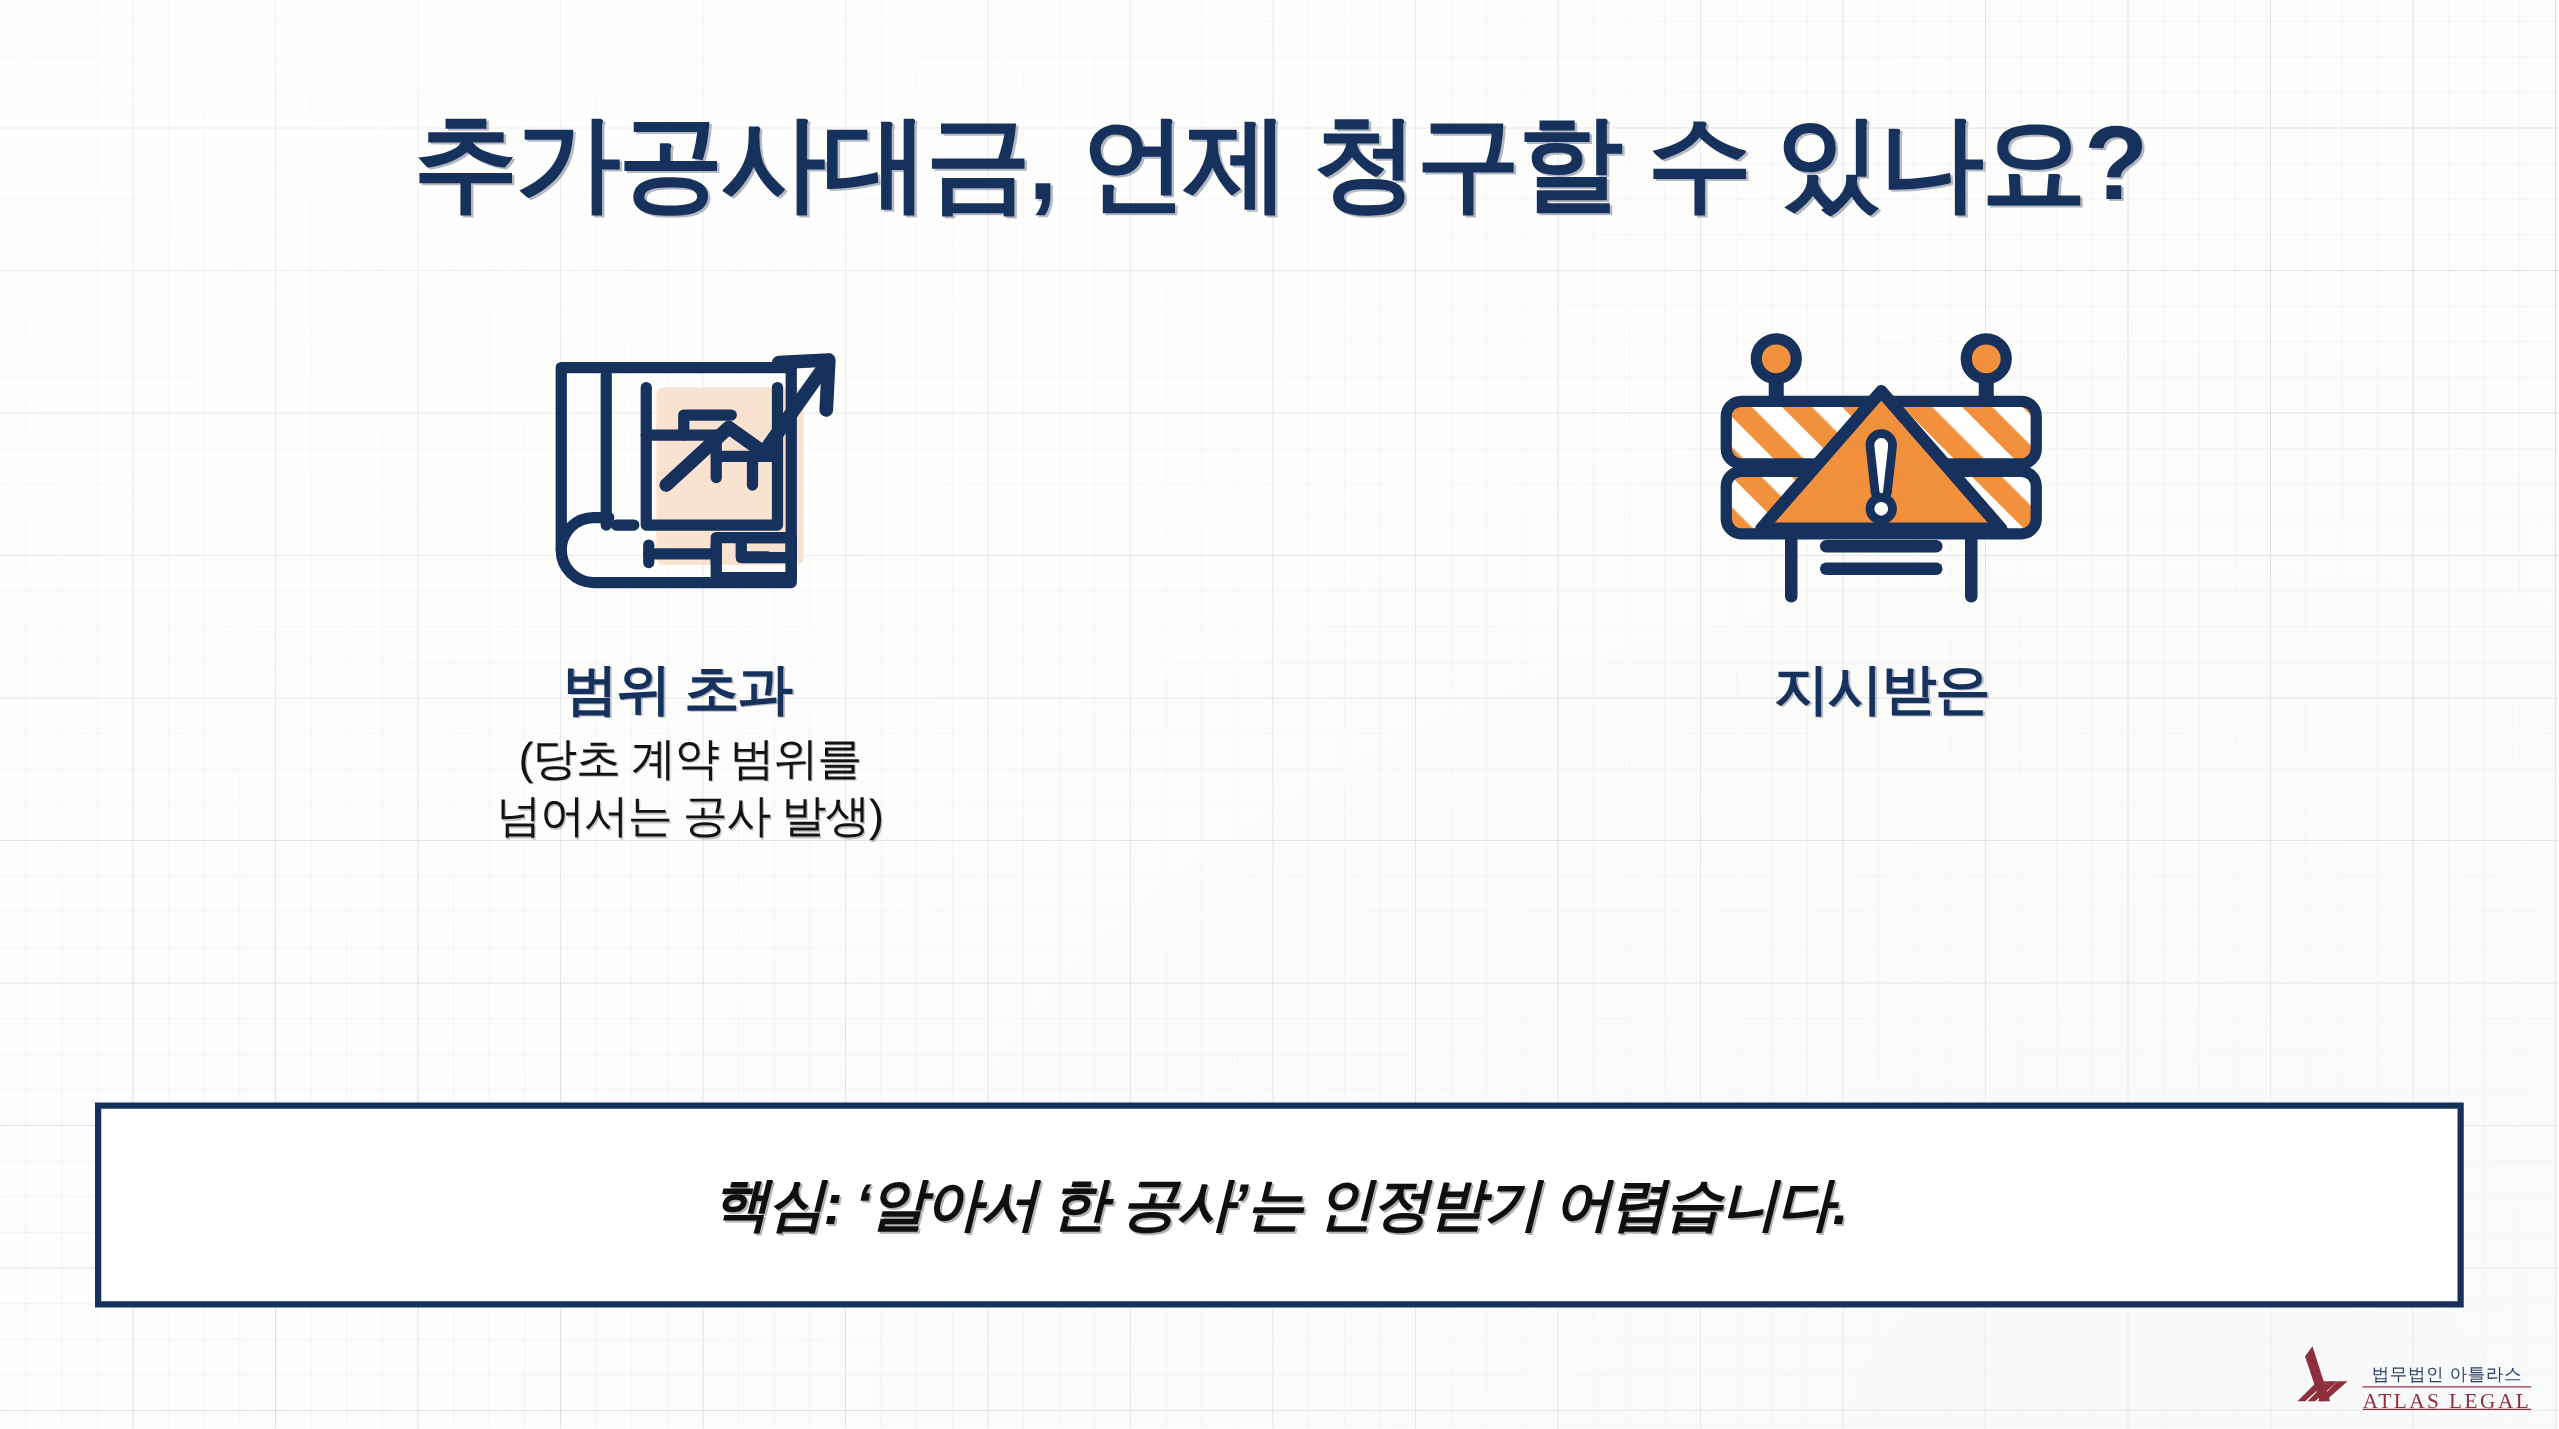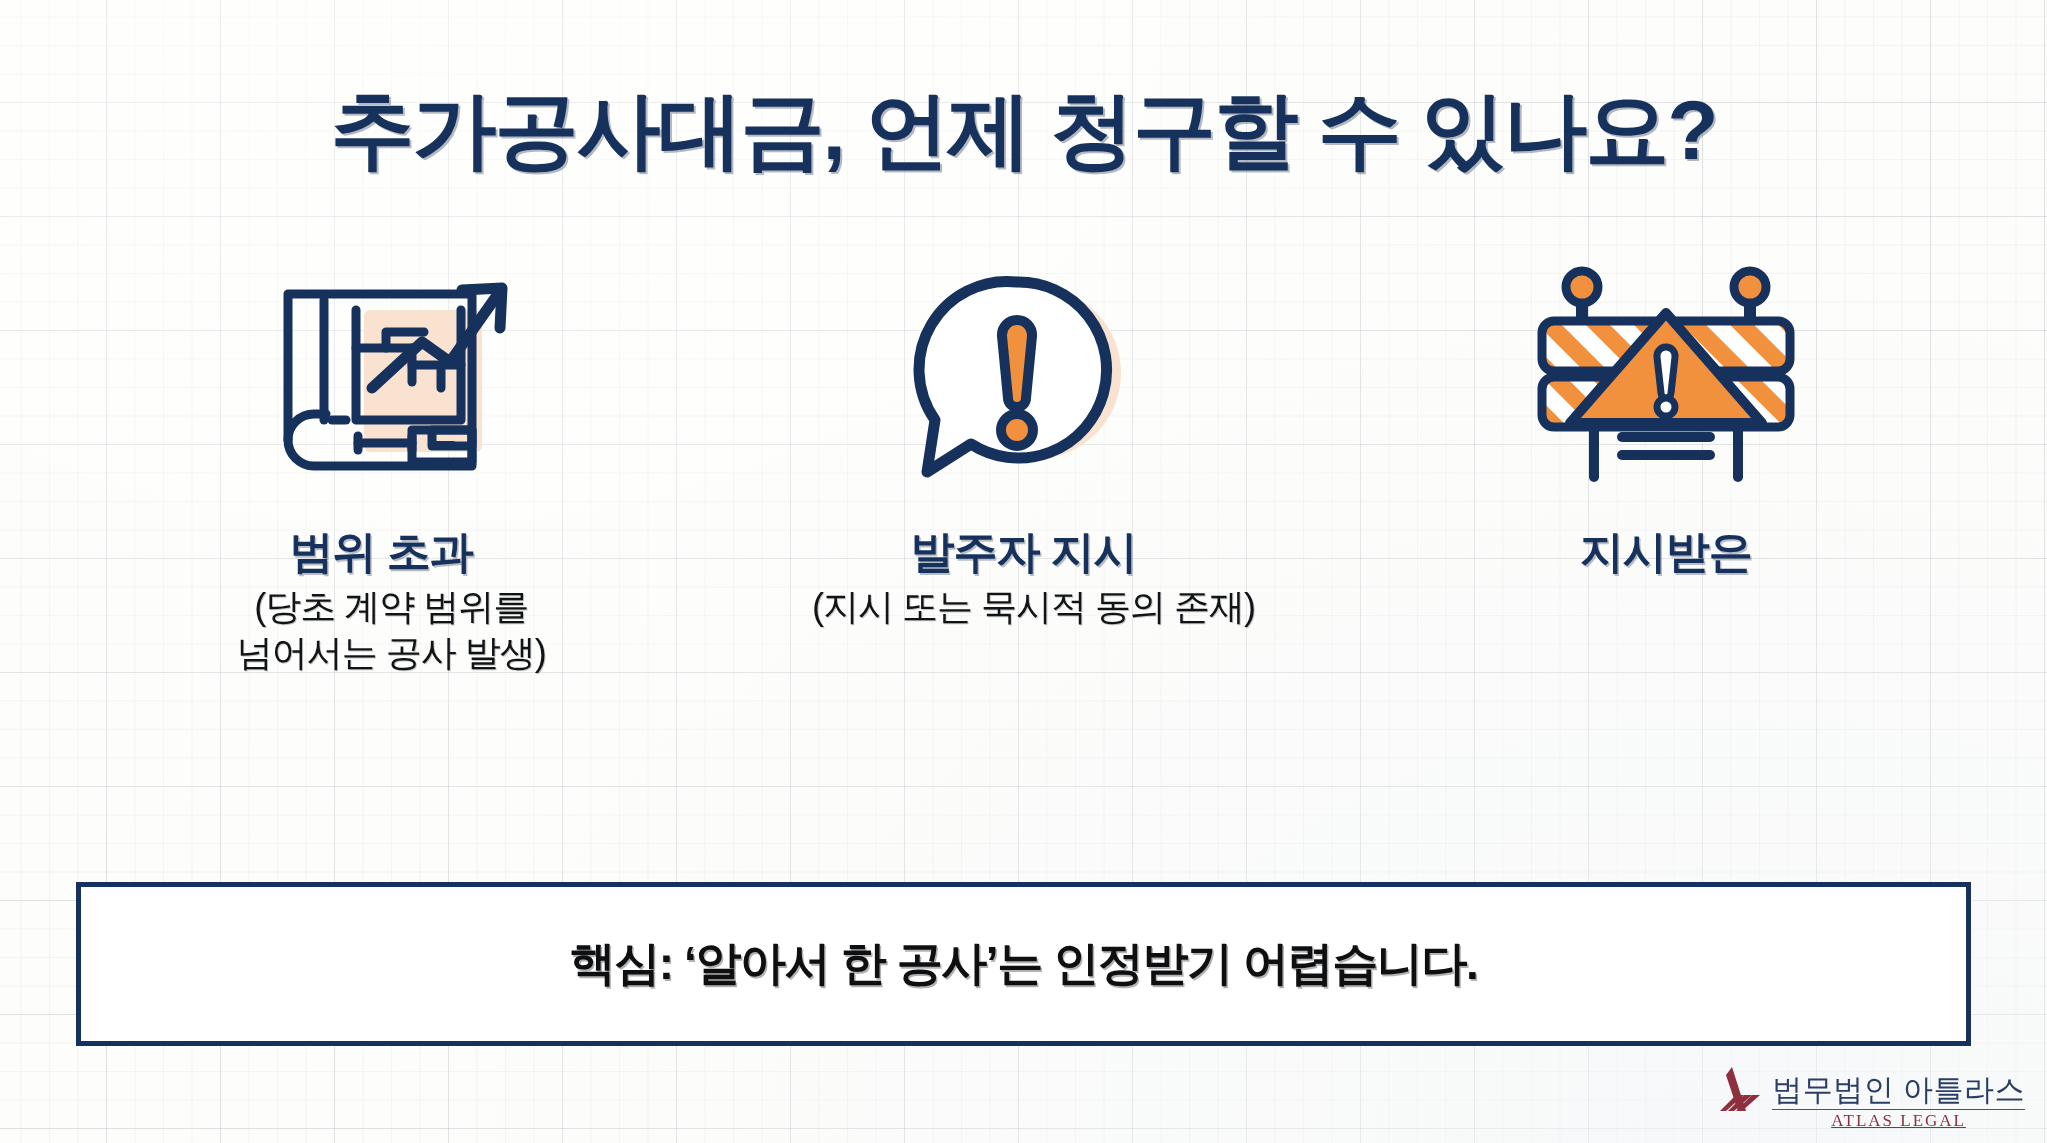--- a/index.html
+++ b/index.html
@@ -59,34 +59,35 @@
     text-shadow:1px 1px 0 rgba(0,0,0,0.22);
     white-space:pre-line;
     margin-left:20px;
   }
 
   .keybox{
     position:absolute; left:76px; right:76px; top:882px; height:164px;
     border:5px solid #16325c; background:#ffffff;
     display:flex; flex-direction:column; align-items:center; justify-content:center;
     z-index:3;
+    font-style:italic;
   }
   .keyline{
     font-size:46px; font-weight:bold; color:#0e0f11; letter-spacing:-1.4px;
     line-height:1.38; text-align:center;
     text-shadow:1.5px 1.5px 0 rgba(0,0,0,0.30);
   }
 
   .logo{
     position:absolute; right:22px; bottom:12px;
     display:flex; align-items:center; gap:10px; z-index:4;
   }
   .logo-mark{ width:46px; height:48px; flex:0 0 auto; }
   .logo-txt{ display:flex; flex-direction:column; align-items:center; }
-  .logo-ko{ font-size:30px; color:#2a3d63; letter-spacing:0.5px; line-height:1.15;margin-top:25px;}
+  .logo-ko{ font-size:14px; color:#2a3d63; letter-spacing:0.5px; line-height:1.15;margin-top:25px;}
   .logo-rule{ width:100%; height:1px; background:#9b3340; margin:2px 0 1px; }
   .logo-en{
     font-family:"Liberation Serif","DejaVu Serif",serif;
     font-size:17px; color:#8d2f3c; letter-spacing:2px; line-height:1.15;text-decoration:underline;
   }
 </style>
 </head>
 <body>
 
 <div id="canvas">
@@ -129,32 +130,20 @@
             <path d="M136 118 L186 72 L214 92 L262 24"></path>
             <path d="M226 20 L266 18 L264 58"></path>
           </g>
         </svg>
       </div>
       <div class="col-title">범위 초과</div>
       <div class="col-sub">(당초 계약 범위를
 넘어서는 공사 발생)</div>
     </div>
 
-    <div class="col">
-      <div class="icon-wrap">
-        <svg width="240" height="215" viewBox="0 0 240 215">
-          <circle cx="132" cy="103" r="86" fill="#fae0cd" opacity="0.95"></circle>
-          <path d="M114 12 a88 88 0 1 1 -46 162 l-44 28 l8 -52 A88 88 0 0 1 114 12 Z" fill="#ffffff" stroke="#16325c" stroke-width="11" stroke-linejoin="round"></path>
-          <path d="M114 50 a15 15 0 0 1 15 16 l-6 62 a9 9 0 0 1 -18 0 l-6 -62 a15 15 0 0 1 15 -16 Z" fill="#f2913d" stroke="#16325c" stroke-width="10" stroke-linejoin="round"></path>
-          <circle cx="114" cy="160" r="16" fill="#f2913d" stroke="#16325c" stroke-width="10"></circle>
-        </svg>
-      </div>
-      <div class="col-title">발주자 지시</div>
-      <div class="col-sub">(지시 또는 묵시적 동의 존재)</div>
-    </div>
 
     <div class="col">
       <div class="icon-wrap">
         <svg width="280" height="220" viewBox="0 0 280 220">
           <defs>
             <pattern id="hazard" width="34" height="34" patternTransform="rotate(-45)" patternUnits="userSpaceOnUse">
               <rect width="34" height="34" fill="#ffffff"></rect>
               <rect width="17" height="34" fill="#f2913d"></rect>
             </pattern>
           </defs>

